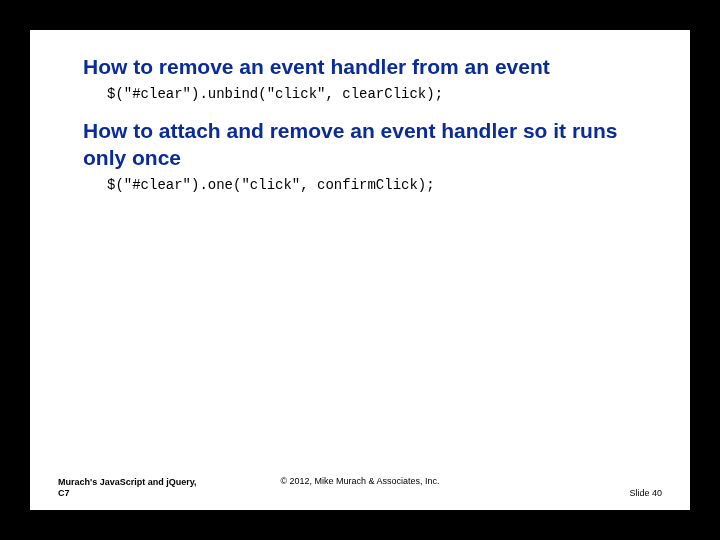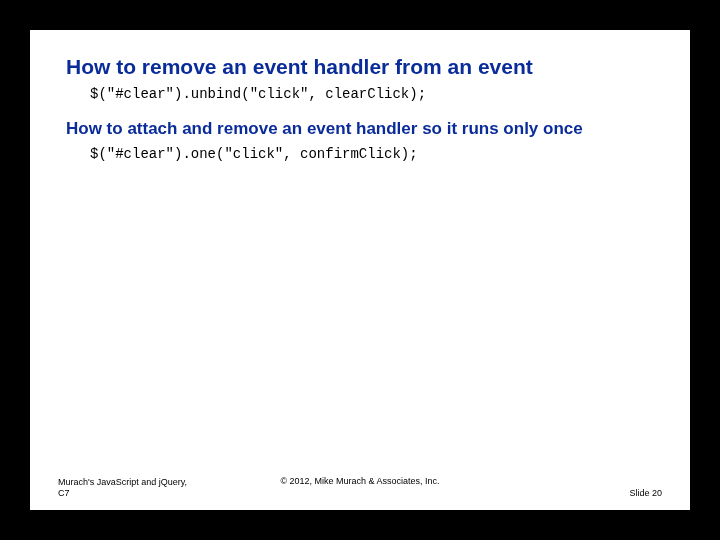--- a/index.html
+++ b/index.html
@@ -15,32 +15,33 @@
     position: absolute;
     left: 30px;
     top: 30px;
     width: 660px;
     height: 480px;
     background: #fff;
     box-sizing: border-box;
   }
   .content {
     padding: 24px 36px 0 36px;
+    margin-left: 17px;
   }
   .heading {
     color: #0a2c9a;
     font-weight: bold;
     font-size: 21px;
     line-height: 1.25;
     margin: 0 0 6px 0;
   }
   .heading2 {
     color: #0a2c9a;
     font-weight: bold;
-    font-size: 17px;
+    font-size: 21px;
     line-height: 1.25;
     margin: 16px 0 6px 0;
   }
   .code {
     font-family: "Courier New", Courier, monospace;
     font-size: 14px;
     white-space: pre;
     color: #000;
     margin-left: 24px;
     margin-top: 2px;
@@ -52,20 +53,21 @@
     bottom: 12px;
     font-size: 9px;
     color: #000;
   }
   .footer-left {
     position: absolute;
     left: 28px;
     bottom: 0;
     max-width: 150px;
     line-height: 1.15;
+    font-weight: bold;
   }
   .footer-center {
     position: absolute;
     left: 0;
     right: 0;
     bottom: 12px;
     text-align: center;
     line-height: 1.15;
   }
   .footer-right {
@@ -90,15 +92,15 @@
     <div class="code">$("#clear").one("click", confirmClick);</div>
 
   </div>
 
   <div class="footer">
     <div class="footer-left">
       <span>Murach's JavaScript and jQuery,</span><br>
       <span>C7</span>
     </div>
     <div class="footer-center">© 2012, Mike Murach &amp; Associates, Inc.</div>
-    <div class="footer-right">Slide 20</div>
+    <div class="footer-right">Slide 40</div>
   </div>
 </div>
 
 </body></html>

